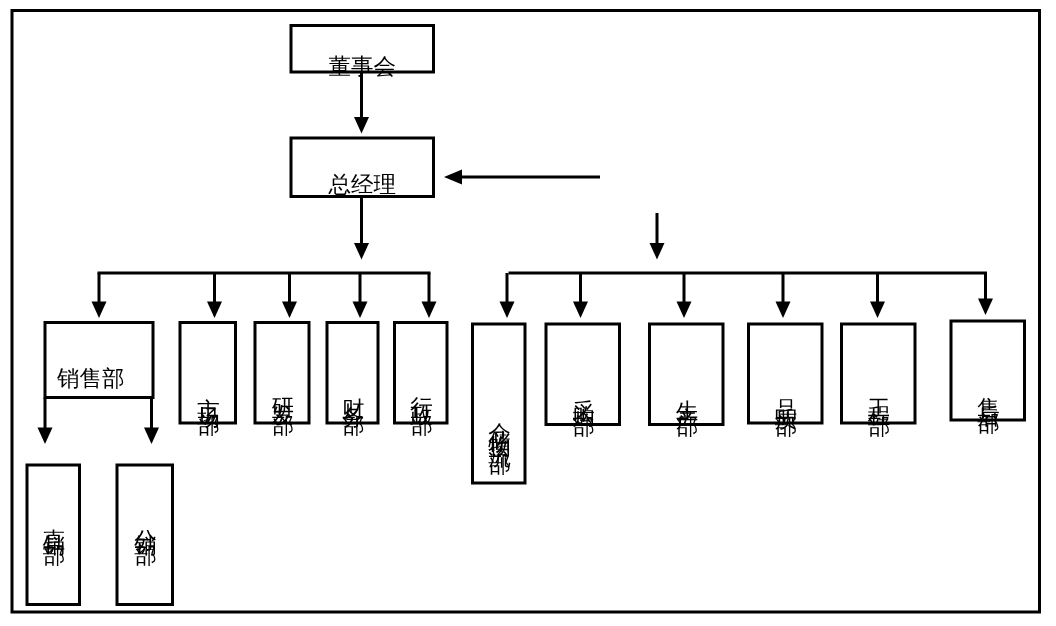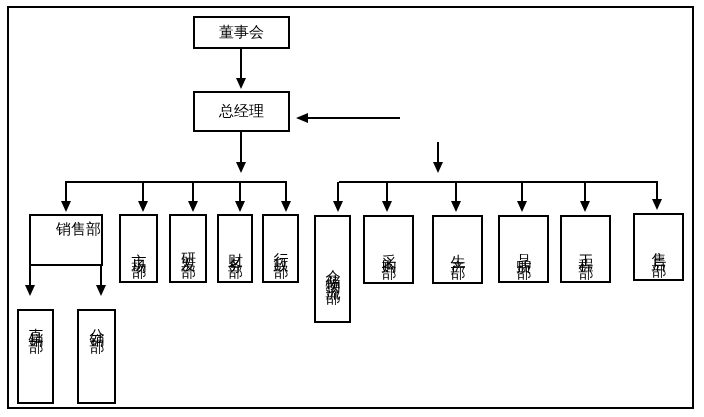--- a/index.html
+++ b/index.html
@@ -21,32 +21,32 @@
     position: absolute;
     border: 2px solid #000;
     box-sizing: border-box;
     background: #fff;
     display: flex;
     align-items: center;
     justify-content: center;
     font-size: 15px;
     line-height: 1;
   }
-  .box .lbl { white-space: nowrap; }
+  .box .lbl { white-space: nowrap; margin-top: 24px; }
   
   .box.v .lbl {
     writing-mode: vertical-rl;
     text-orientation: upright;
     letter-spacing: 5px;
     white-space: normal;
   }
   
   .box.vtop { align-items: flex-start; padding-top: 5px; }
   
-  .box.tl { align-items: flex-start; justify-content: flex-end; padding: 6px 0 0 7px; }
+  .box.tl { align-items: flex-start; justify-content: flex-start; padding: 6px 0 0 7px; font-family: Liberation Mono, monospace; }
   .ln { position: absolute; background: #000; }
   .ah-d {
     position: absolute; width: 0; height: 0;
     border-left: 5px solid transparent;
     border-right: 5px solid transparent;
     border-top: 11px solid #000;
   }
   .ah-l {
     position: absolute; width: 0; height: 0;
     border-top: 5px solid transparent;

